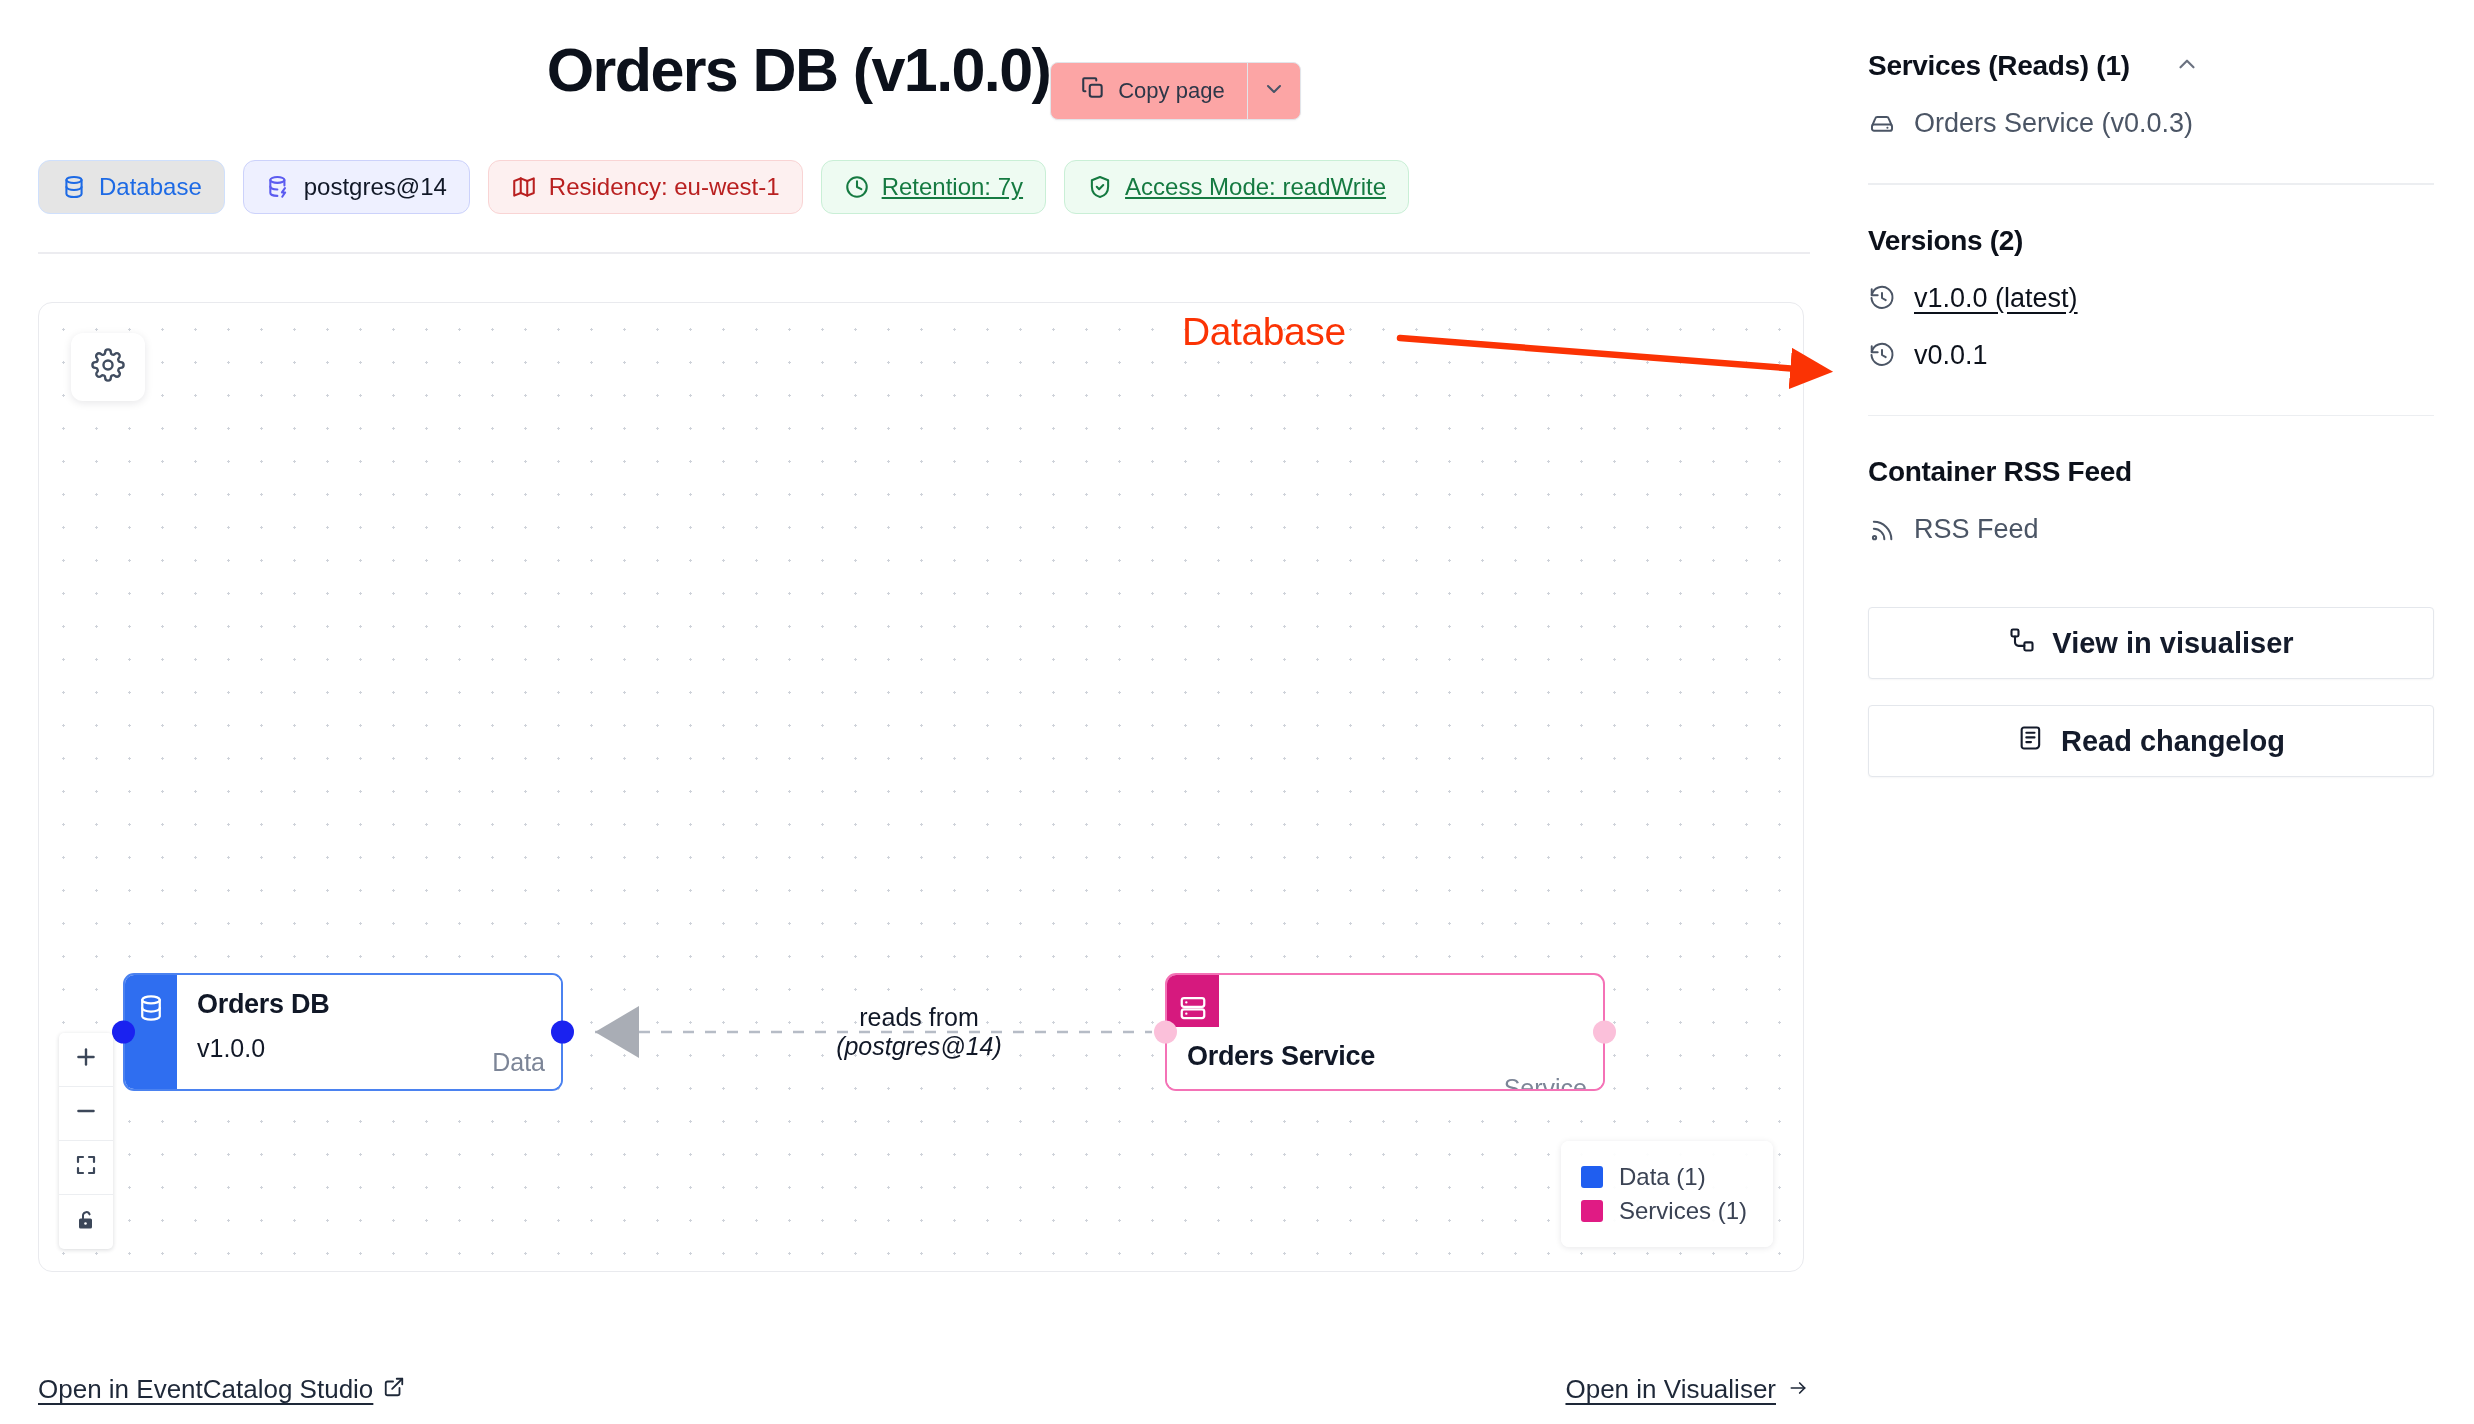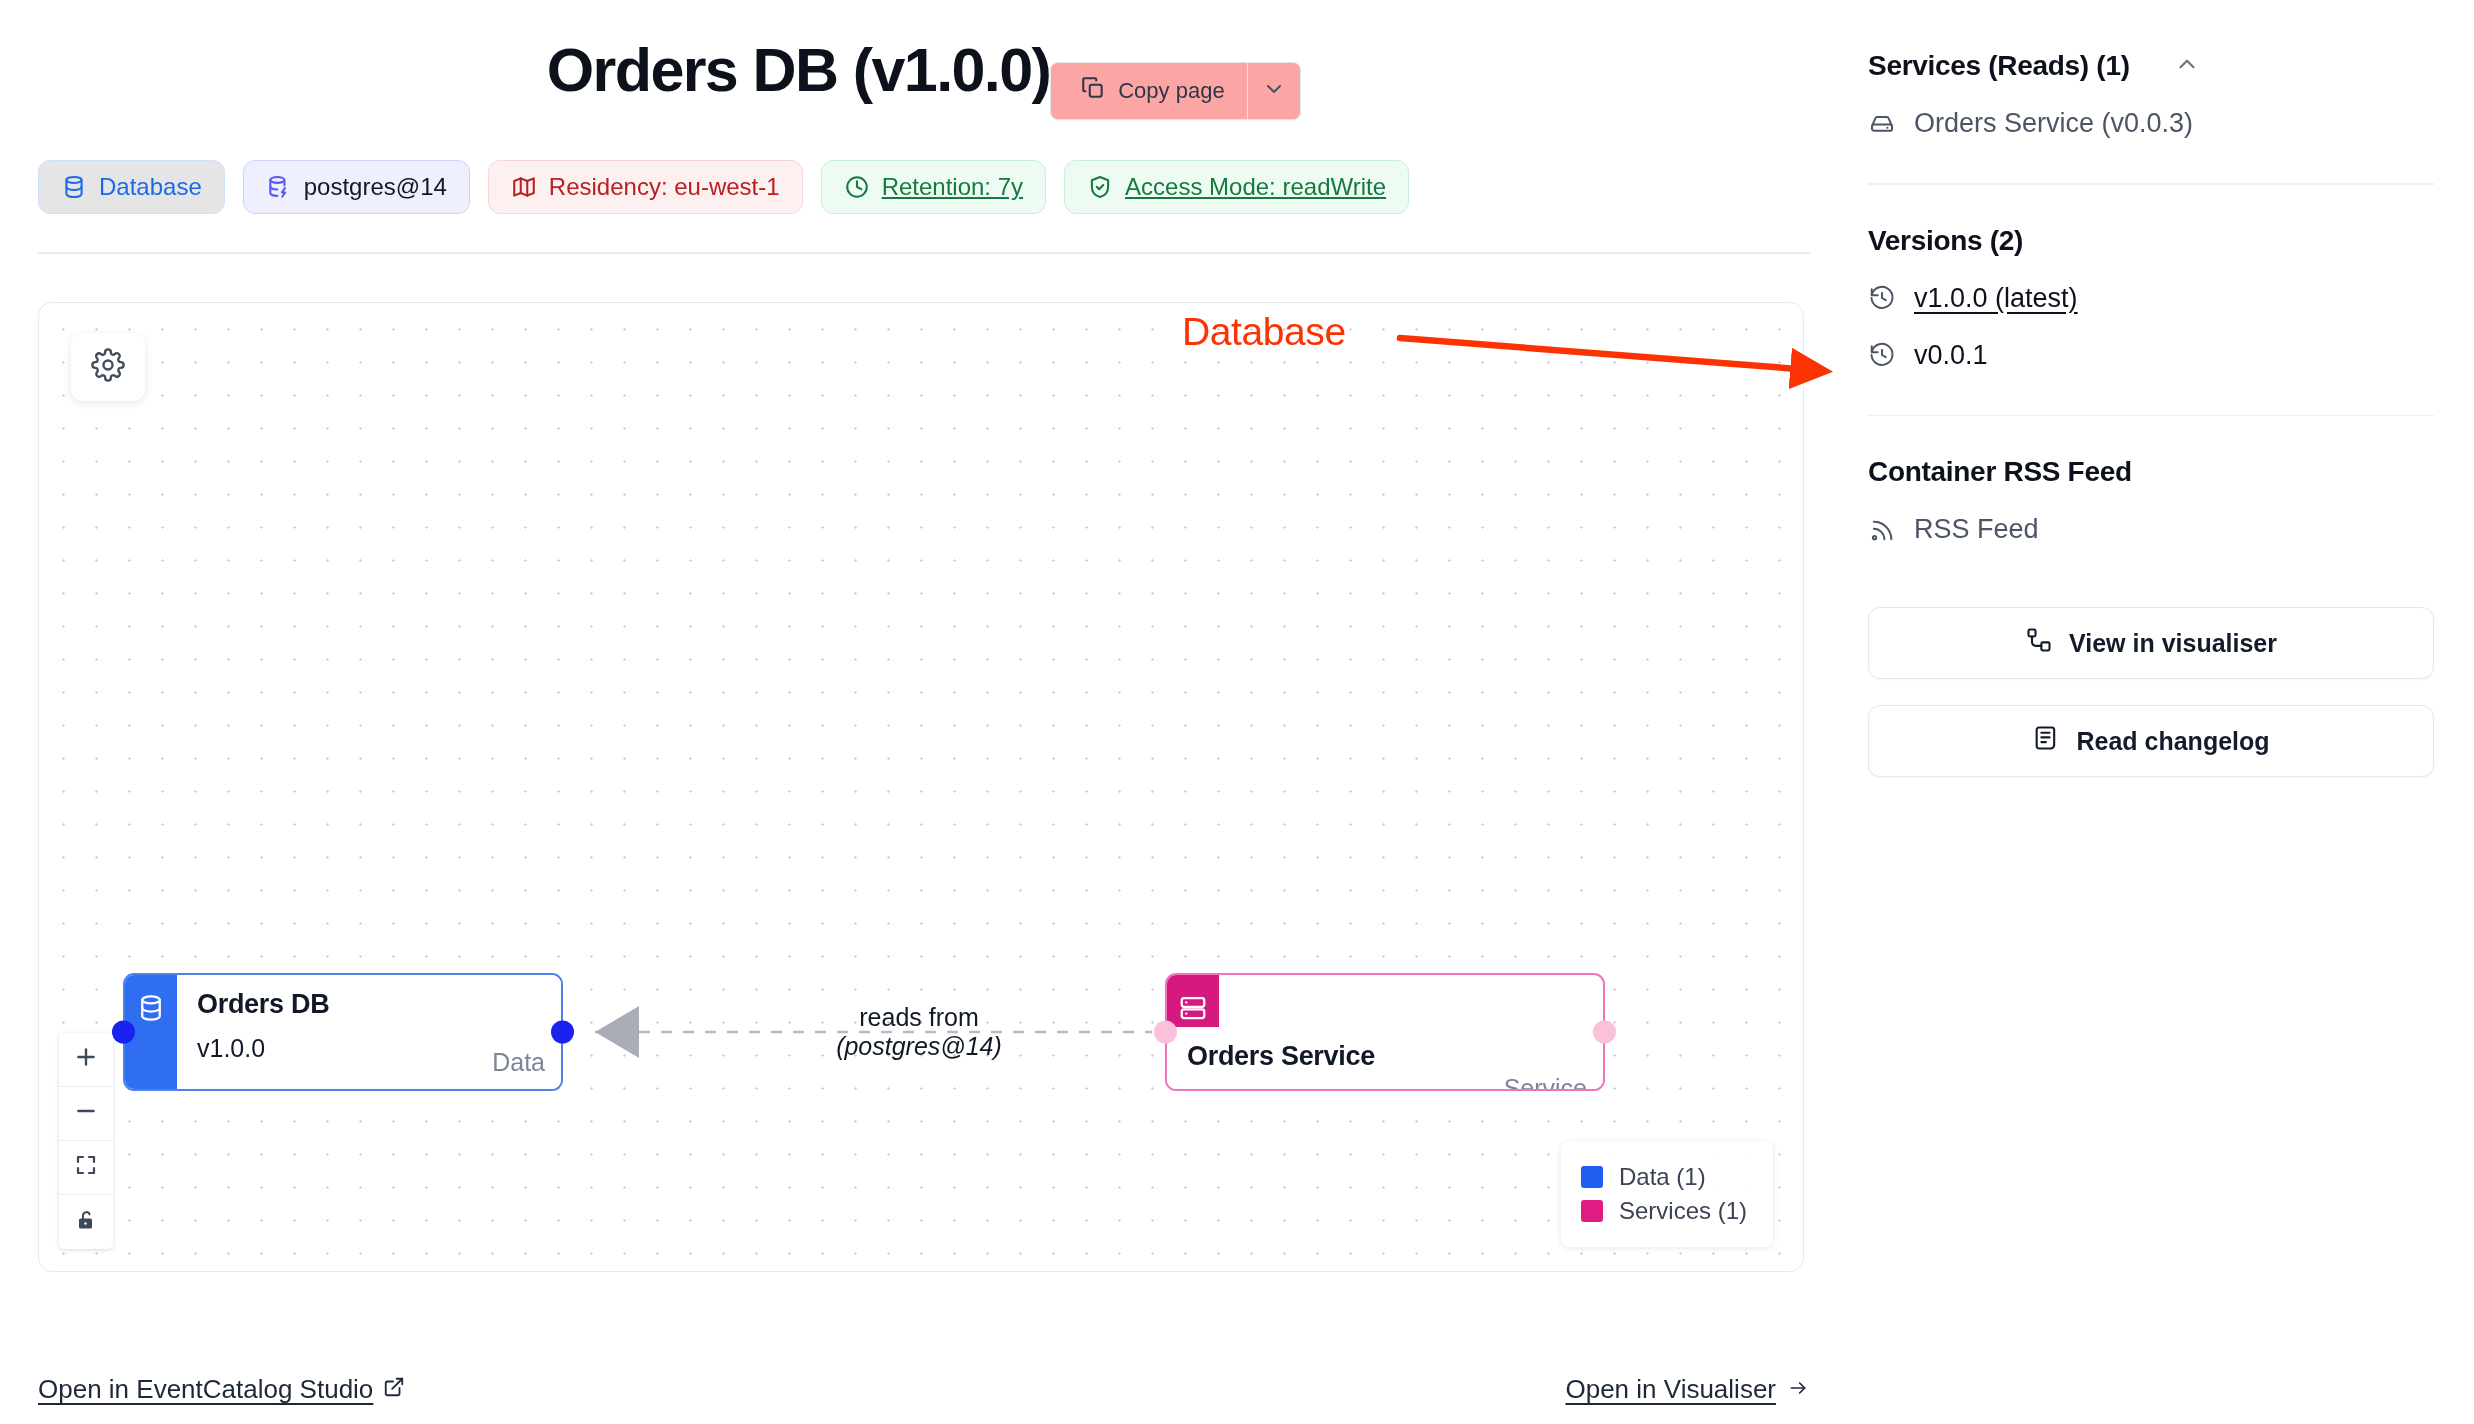--- a/index.html
+++ b/index.html
@@ -183,22 +183,22 @@
   }
   .sb-item .sbi { color: #4b5565; display: flex; flex: none; }
   .sb-divider { height: 1.6px; background: #eceef1; margin: 44px 0 0 0; }
   .sb-block-title { font-size: 28px; font-weight: 700; color: #0c111b; margin-top: 40px; letter-spacing: -.3px; }
   .ver-link { color: #0c111b; text-decoration: underline; text-underline-offset: 5px; }
   .ver-plain { color: #0c111b; }
 
   .sb-btn {
     display: flex; align-items: center; justify-content: center; gap: 16px;
     height: 72px; margin-top: 26px;
-    border: 1.6px solid #e4e7ec; border-radius: 12px; background: #fff;
-    font-size: 25px; font-weight: 700; color: #141b2b; cursor: pointer;
+    border: 1.6px solid #e4e7ec; border-radius: 4px; background: #fff;
+    font-size: 29px; font-weight: 700; color: #141b2b; cursor: pointer;
     box-shadow: 0 1px 2px rgba(16,24,40,.04);
   }
   .sb-btns { margin-top: 62px; }
 
   
   .annot-svg { position: absolute; left: 0; top: 0; width: 2474px; height: 1424px; pointer-events: none; }
   .annot-text {
     position: absolute; left: 1182px; top: 310px;
     font-size: 39px; color: #fb3304; letter-spacing: -.4px; white-space: nowrap;
   }

